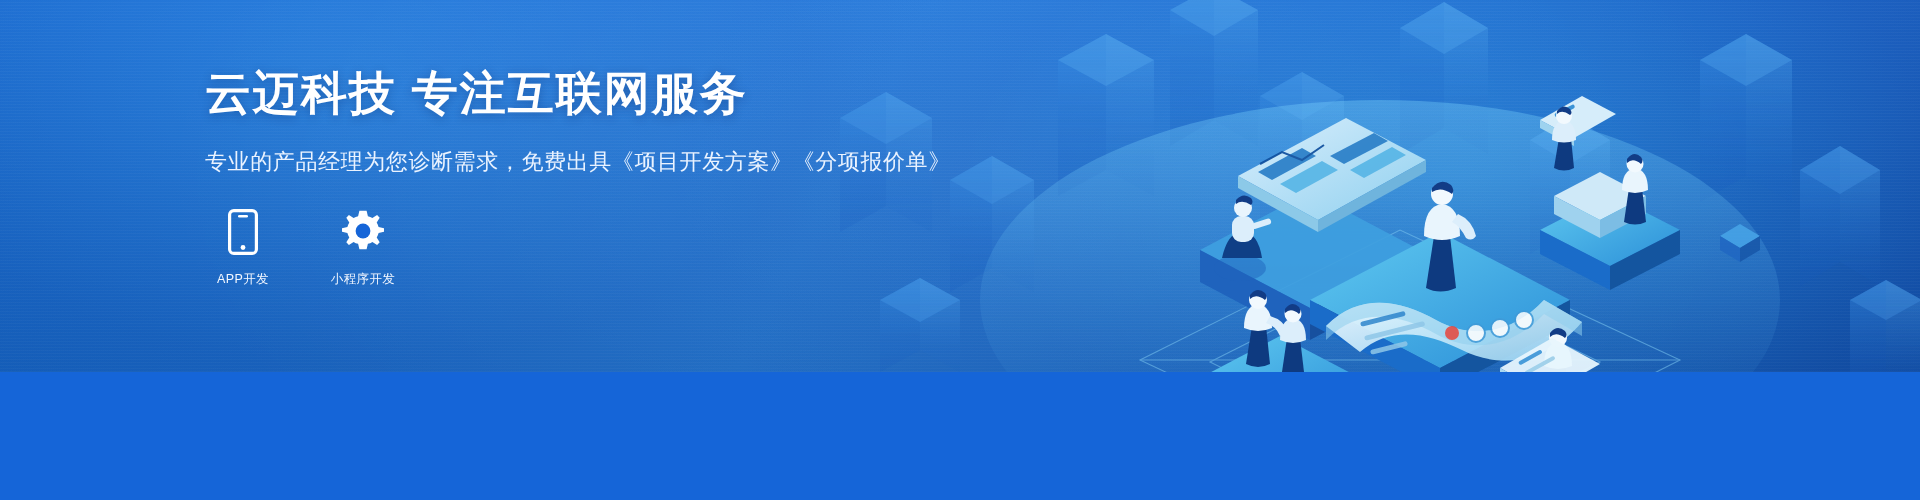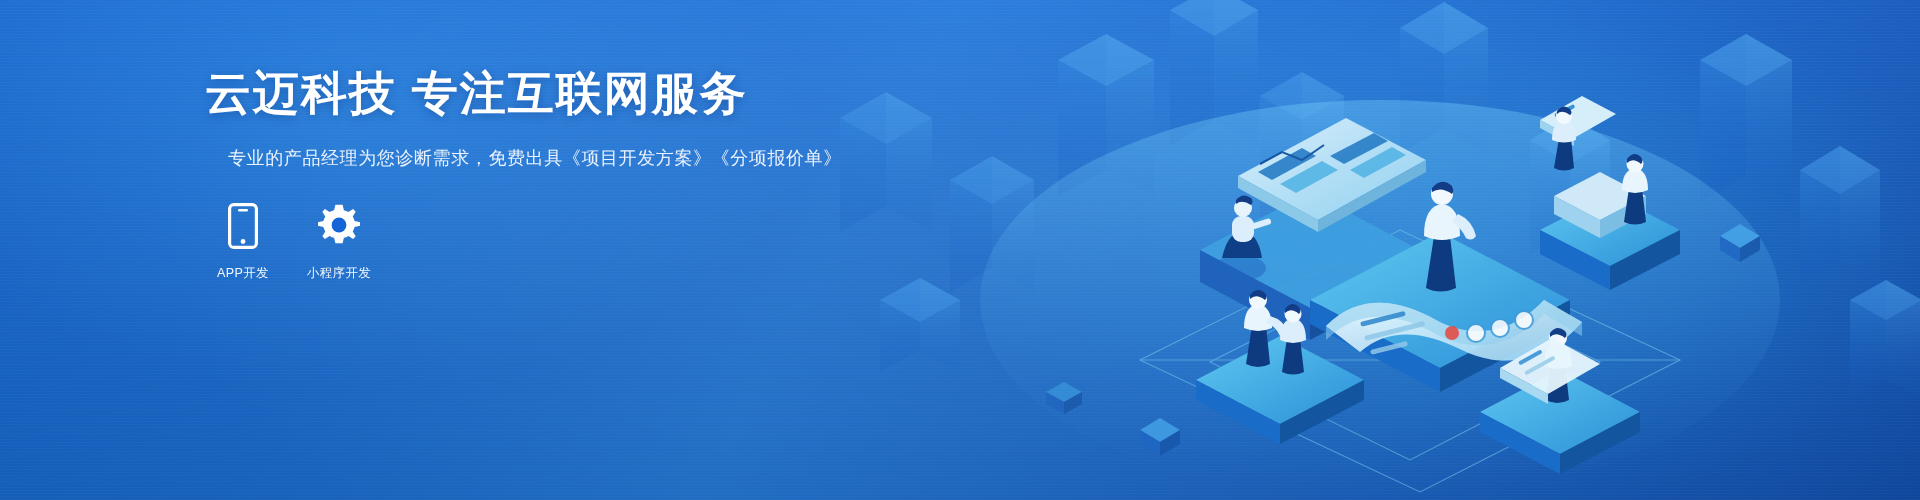--- a/index.html
+++ b/index.html
@@ -4,21 +4,21 @@
 <style>
   * { margin:0; padding:0; box-sizing:border-box; }
   html, body { width:1920px; height:500px; overflow:hidden; }
   body {
     font-family: "Liberation Sans", "DejaVu Sans", sans-serif;
     background:#1565d8;
   }
 
   .banner {
     position:relative;
-    width:1920px; height:500px;
+    width:1920px; height:372px;
     overflow:hidden;
     background:
       radial-gradient(ellipse 1100px 620px at 76% 48%, rgba(36,140,228,0.70) 0%, rgba(28,110,210,0.30) 45%, rgba(20,85,190,0) 72%),
       radial-gradient(ellipse 900px 520px at 18% 24%, rgba(46,140,230,0.55) 0%, rgba(30,105,205,0.20) 52%, rgba(20,85,190,0) 78%),
       linear-gradient(118deg, #1467cf 0%, #1a6ed6 22%, #2079dd 44%, #1a6bd2 62%, #1559bd 82%, #0f4bab 100%);
   }
 
   
   .texture {
     position:absolute; inset:0;
@@ -42,35 +42,34 @@
     line-height:1.12;
     font-weight:700;
     color:#ffffff;
     letter-spacing:2px;
     white-space:nowrap;
     text-shadow:0 2px 10px rgba(0,30,90,0.30);
   }
 
   .sub { margin-top:24px; }
   .sub-line {
-    font-size:18px;
+    font-size:22px;
     line-height:1.62;
     color:#eaf3ff;
     letter-spacing:0.6px;
     white-space:nowrap;
     font-weight:400;
-    margin-left:23px;
   }
 
   
   .services {
     margin-top:30px;
     display:flex;
     align-items:flex-start;
-    gap:20px;
+    gap:44px;
   }
   .svc {
     width:76px;
     display:flex; flex-direction:column; align-items:center;
     cursor:pointer;
   }
   .svc-ic {
     height:46px; width:46px;
     display:flex; align-items:center; justify-content:center;
     margin-bottom:16px;

